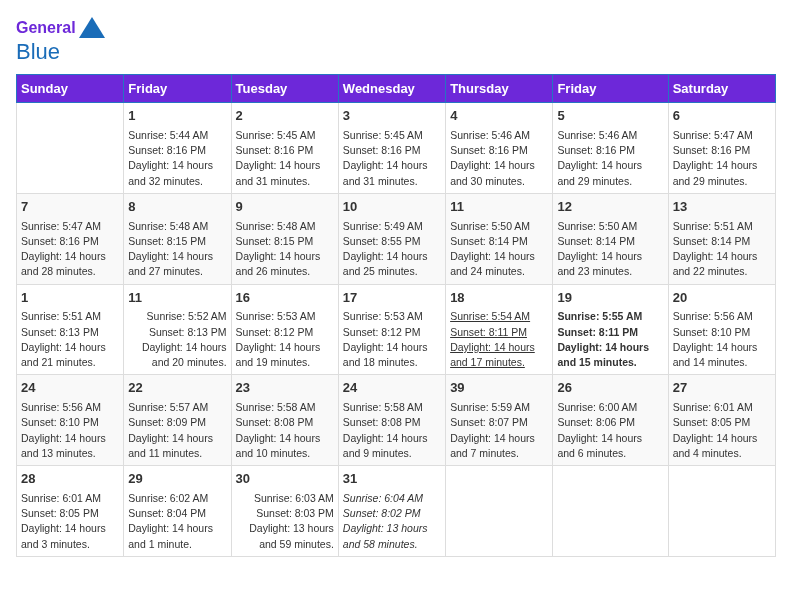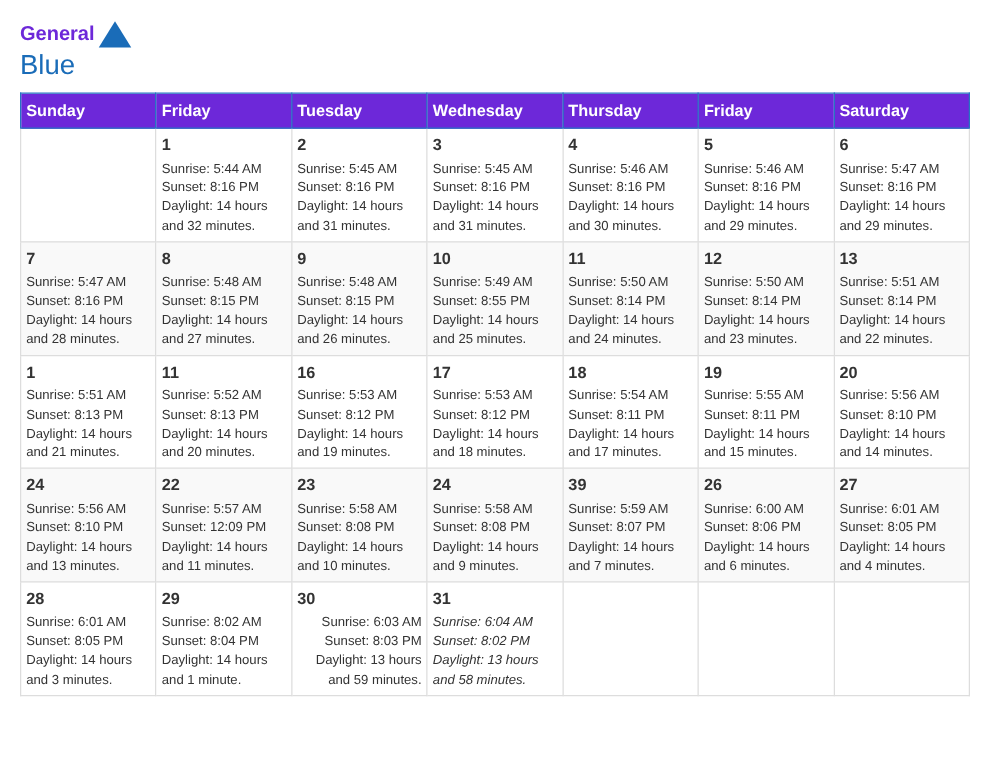--- a/index.html
+++ b/index.html
@@ -206,49 +206,49 @@
       <tr>
         <td>
           <span class="day-number">1</span>
           <div class="day-info" style="white-space: pre-line;">Sunrise: 5:51 AM
 Sunset: 8:13 PM
 Daylight: 14 hours
 and 21 minutes.</div>
         </td>
         <td>
           <span class="day-number">11</span>
-          <div class="day-info" style="white-space: pre-line;">Sunrise: 5:52 AM
+          <div class="day-info" style="white-space: pre-line; text-align: right;">Sunrise: 5:52 AM
 Sunset: 8:13 PM
 Daylight: 14 hours
 and 20 minutes.</div>
         </td>
         <td>
           <span class="day-number">16</span>
           <div class="day-info" style="white-space: pre-line;">Sunrise: 5:53 AM
 Sunset: 8:12 PM
 Daylight: 14 hours
 and 19 minutes.</div>
         </td>
         <td>
           <span class="day-number">17</span>
           <div class="day-info" style="white-space: pre-line;">Sunrise: 5:53 AM
 Sunset: 8:12 PM
 Daylight: 14 hours
 and 18 minutes.</div>
         </td>
         <td>
           <span class="day-number">18</span>
-          <div class="day-info" style="white-space: pre-line;">Sunrise: 5:54 AM
+          <div class="day-info" style="white-space: pre-line; text-decoration: underline;">Sunrise: 5:54 AM
 Sunset: 8:11 PM
 Daylight: 14 hours
 and 17 minutes.</div>
         </td>
         <td>
           <span class="day-number">19</span>
-          <div class="day-info" style="white-space: pre-line;">Sunrise: 5:55 AM
+          <div class="day-info" style="white-space: pre-line; font-weight: bold;">Sunrise: 5:55 AM
 Sunset: 8:11 PM
 Daylight: 14 hours
 and 15 minutes.</div>
         </td>
         <td>
           <span class="day-number">20</span>
           <div class="day-info" style="white-space: pre-line;">Sunrise: 5:56 AM
 Sunset: 8:10 PM
 Daylight: 14 hours
 and 14 minutes.</div>
@@ -258,21 +258,21 @@
         <td>
           <span class="day-number">24</span>
           <div class="day-info" style="white-space: pre-line;">Sunrise: 5:56 AM
 Sunset: 8:10 PM
 Daylight: 14 hours
 and 13 minutes.</div>
         </td>
         <td>
           <span class="day-number">22</span>
           <div class="day-info" style="white-space: pre-line;">Sunrise: 5:57 AM
-Sunset: 12:09 PM
+Sunset: 8:09 PM
 Daylight: 14 hours
 and 11 minutes.</div>
         </td>
         <td>
           <span class="day-number">23</span>
           <div class="day-info" style="white-space: pre-line;">Sunrise: 5:58 AM
 Sunset: 8:08 PM
 Daylight: 14 hours
 and 10 minutes.</div>
         </td>
@@ -308,21 +308,21 @@
       <tr>
         <td>
           <span class="day-number">28</span>
           <div class="day-info" style="white-space: pre-line;">Sunrise: 6:01 AM
 Sunset: 8:05 PM
 Daylight: 14 hours
 and 3 minutes.</div>
         </td>
         <td>
           <span class="day-number">29</span>
-          <div class="day-info" style="white-space: pre-line;">Sunrise: 8:02 AM
+          <div class="day-info" style="white-space: pre-line;">Sunrise: 6:02 AM
 Sunset: 8:04 PM
 Daylight: 14 hours
 and 1 minute.</div>
         </td>
         <td>
           <span class="day-number">30</span>
           <div class="day-info" style="white-space: pre-line; text-align: right;">Sunrise: 6:03 AM
 Sunset: 8:03 PM
 Daylight: 13 hours
 and 59 minutes.</div>

